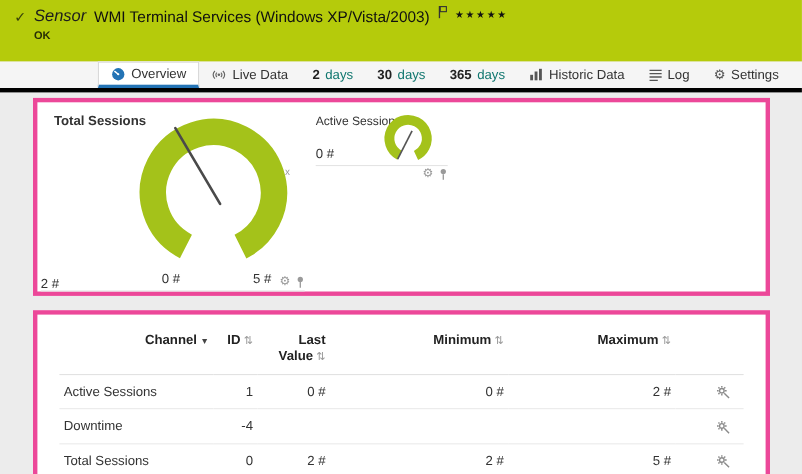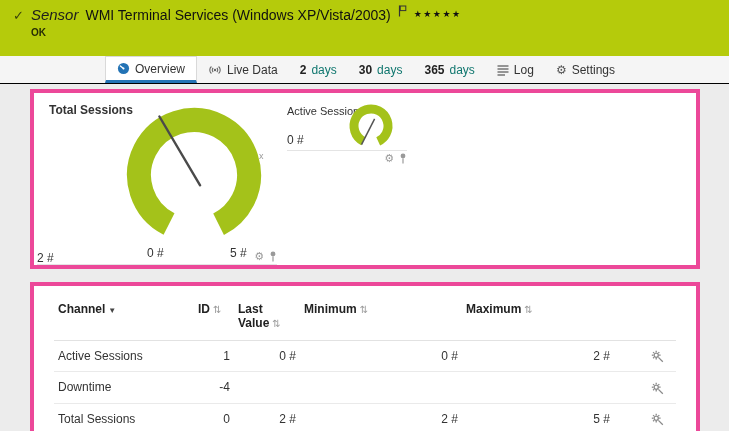--- a/index.html
+++ b/index.html
@@ -10,21 +10,21 @@
   .topbar{height:56px;background:var(--brand-green,#b5cb0b);padding:6px 10px 0 10px;display:flex}
   .check{font-size:13px;font-weight:bold;color:#39430a;margin:2px 7px 0 3px}
   .titleline{display:flex;align-items:flex-end;gap:7px;white-space:nowrap}
   .kind{font-size:15px;font-style:italic;color:#1d1d1d}
   .title{font-size:14px;color:#101010}
   .flagwrap{position:relative;top:-3px}
   .stars{font-size:9px;letter-spacing:1.5px;color:#111;position:relative;top:-4px}
   .statusline{font-size:10px;font-weight:bold;color:#262d05;margin-top:4px}
 
   
-  .tabs{height:28px;background:#f5f5f5;border-bottom:1px solid #000000;display:flex;justify-content:center;align-items:stretch;padding:0 10px 0 12px}
+  .tabs{height:28px;background:#f5f5f5;border-bottom:4px solid #000000;display:flex;justify-content:flex-end;align-items:stretch;padding:0 10px 0 12px}
   .tab{display:flex;align-items:center;gap:5px;padding:0 11px;font-size:12px;color:#333;cursor:pointer}
   .tab .num{font-weight:bold;color:#222}
   .tab .unit{color:#0f766e}
   .tab.active{background:#fff;border:1px solid #d9d9d9;border-bottom:3px solid var(--tab-blue,#2373b5)}
   .tab .gear{font-size:12px;color:#555;line-height:1}
 
   
   .content{padding:5px 29px 0 30px}
   .panel{background:#fff;border:4px solid #ec4899}
   .gaugesp{position:relative;height:180px;margin-bottom:13px}
@@ -42,21 +42,21 @@
   .g-footer .smax{position:absolute;left:193px;top:3px}
   .g-footer .gicons{position:absolute;right:0;top:8px;display:flex;gap:5px;align-items:center}
   .a-val{position:absolute;left:253px;top:40px;font-size:12px}
   .a-line{position:absolute;left:253px;top:57px;width:120px;border-top:1px solid #e4e4e4}
   .a-icons{position:absolute;left:253px;top:60px;width:120px;display:flex;justify-content:flex-end;gap:5px;align-items:center}
   .ggear{font-size:11px;color:#9a9a9a;line-height:1;cursor:pointer}
 
   
   table{width:100%;border-collapse:collapse;table-layout:fixed}
   col.c-ch{width:140px}col.c-id{width:40px}col.c-last{width:66px}col.c-min{width:162px}col.c-max{width:152px}
-  th{font-size:12px;text-align:left;padding:4px 4px 10px 4px;border-bottom:1px solid #e2e2e2;vertical-align:top;font-weight:bold;color:#222;cursor:pointer}
+  th{font-size:12px;text-align:right;padding:4px 4px 10px 4px;border-bottom:1px solid #e2e2e2;vertical-align:top;font-weight:bold;color:#222;cursor:pointer}
   th.t-num{}
   td{padding:8px 4px;border-bottom:1px solid #eaeaea;font-size:12px}
   td.t-num{text-align:right}
   td.t-act,th.t-act{text-align:right;padding-right:12px}
   .caret{font-size:8px;color:#444;margin-left:3px}
   .sort{font-size:10px;color:#9a9a9a;margin-left:3px;font-weight:normal}
   .wrench{vertical-align:middle;cursor:pointer}
 </style>
 </head>
 <body>
@@ -104,20 +104,30 @@
       <span class="num">2</span>
       <span class="unit">days</span>
     </div>
     <div class="tab">
       <span class="num">30</span>
       <span class="unit">days</span>
     </div>
     <div class="tab">
       <span class="num">365</span>
       <span class="unit">days</span>
+    </div>
+    <div class="tab">
+      <svg width="13" height="12" viewBox="0 0 13 12">
+          <g fill="#555">
+            <rect x="1" y="6" width="2.6" height="5"></rect>
+            <rect x="5" y="3" width="2.6" height="8"></rect>
+            <rect x="9" y="0.5" width="2.6" height="10.5"></rect>
+          </g>
+        </svg>
+      <span>Historic Data</span>
     </div>
     <div class="tab">
       <svg width="12" height="12" viewBox="0 0 12 12">
           <g stroke="#555" stroke-width="1.2">
             <line x1="0.5" y1="2" x2="11.5" y2="2"></line>
             <line x1="0.5" y1="5" x2="11.5" y2="5"></line>
             <line x1="0.5" y1="8" x2="11.5" y2="8"></line>
             <line x1="0.5" y1="11" x2="8" y2="11"></line>
           </g>
         </svg>

